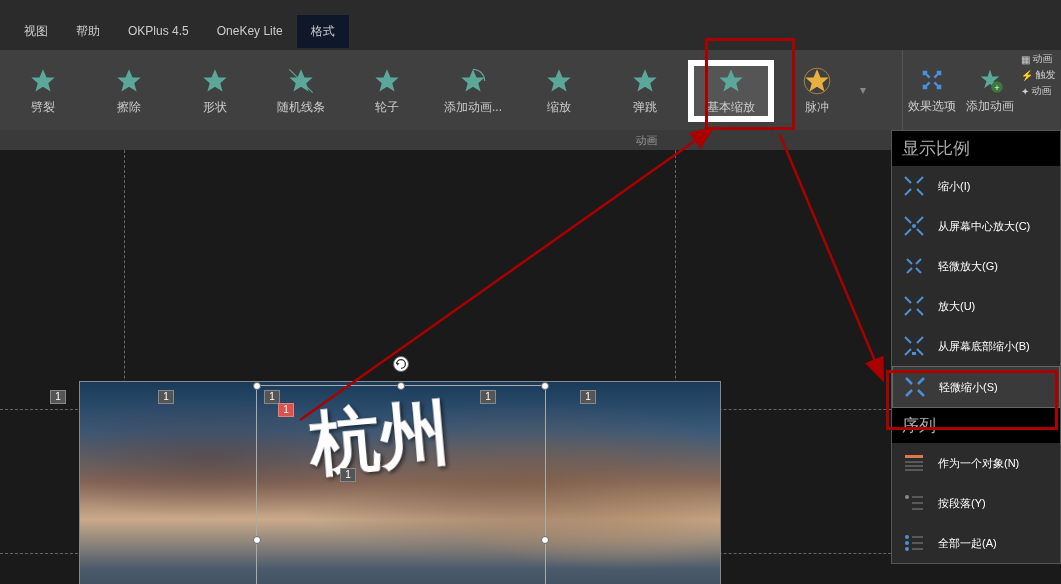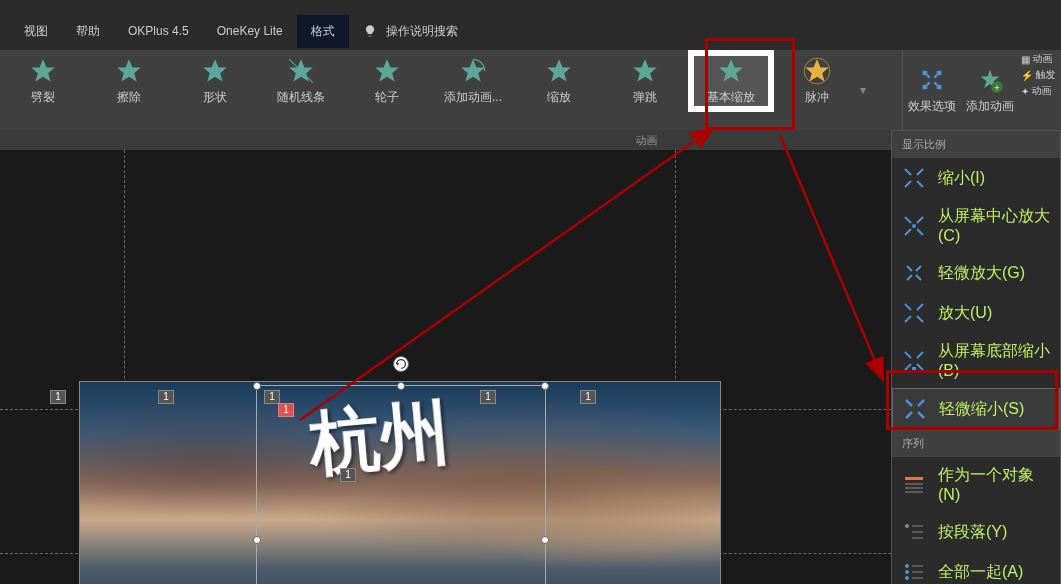--- a/index.html
+++ b/index.html
@@ -56,20 +56,21 @@
     
     .anim-item {
       width: 86px;
       height: 62px;
       display: flex;
       flex-direction: column;
       align-items: center;
       justify-content: center;
       cursor: pointer;
       gap: 4px;
+      margin-top: 10px;
     }
     
     .anim-item.highlighted {
       background: #555;
       border: 6px solid #ffffff;
     }
     
     .star-icon {
       width: 28px;
       height: 28px;
@@ -215,23 +216,23 @@
       right: 0;
       top: 130px;
       width: 170px;
       background: #2b2b2b;
       border: 1px solid #555;
       z-index: 100;
     }
     
     .dropdown-header {
       padding: 6px 10px;
-      font-size: 11px;
+      font-size: 17px;
       color: #aaa;
-      background: #404040;
+      background: #000000;
     }
     
     .dropdown-item {
       display: flex;
       align-items: center;
       padding: 8px 10px;
       gap: 12px;
       cursor: pointer;
     }
     
@@ -240,22 +241,22 @@
       border: 1px solid #666;
     }
     
     .dd-icon {
       width: 24px;
       height: 24px;
       flex-shrink: 0;
     }
     
     .dd-label {
-      font-size: 16px;
-      color: #bef264;
+      font-size: 11px;
+      color: #ffffff;
     }
     
     .red-box {
       position: absolute;
       border: 3px solid #aa0000;
       pointer-events: none;
       z-index: 200;
     }
     
     .arrow-svg {
@@ -288,28 +289,20 @@
 <body>
 
 <div class="title-bar"></div>
 
 <div class="menu-bar">
   <div class="menu-item">视图</div>
   <div class="menu-item">帮助</div>
   <div class="menu-item">OKPlus 4.5</div>
   <div class="menu-item">OneKey Lite</div>
   <div class="menu-item active">格式</div>
-  <div class="menu-item">
-    <span>
-      <svg class="lightbulb-icon" viewBox="0 0 24 24">
-          <path fill="#ccc" d="M9 21h6v-1H9v1zm3-19C8 2 5 5 5 9c0 2.4 1.2 4.5 3 5.7V17h8v-2.3c1.8-1.2 3-3.3 3-5.7 0-4-3-7-7-7z"></path>
-        </svg>
-    </span>
-    <span>操作说明搜索</span>
-  </div>
 </div>
 
 <div class="ribbon">
   <div class="anim-item">
     <svg class="star-icon" viewBox="0 0 24 24">
         <polygon fill="#5ba89a" points="12,2 15,9 22,9 16.5,14 18.5,21 12,17 5.5,21 7.5,14 2,9 9,9"></polygon>
       </svg>
     <span class="anim-label">劈裂</span>
   </div>
   <div class="anim-item">

